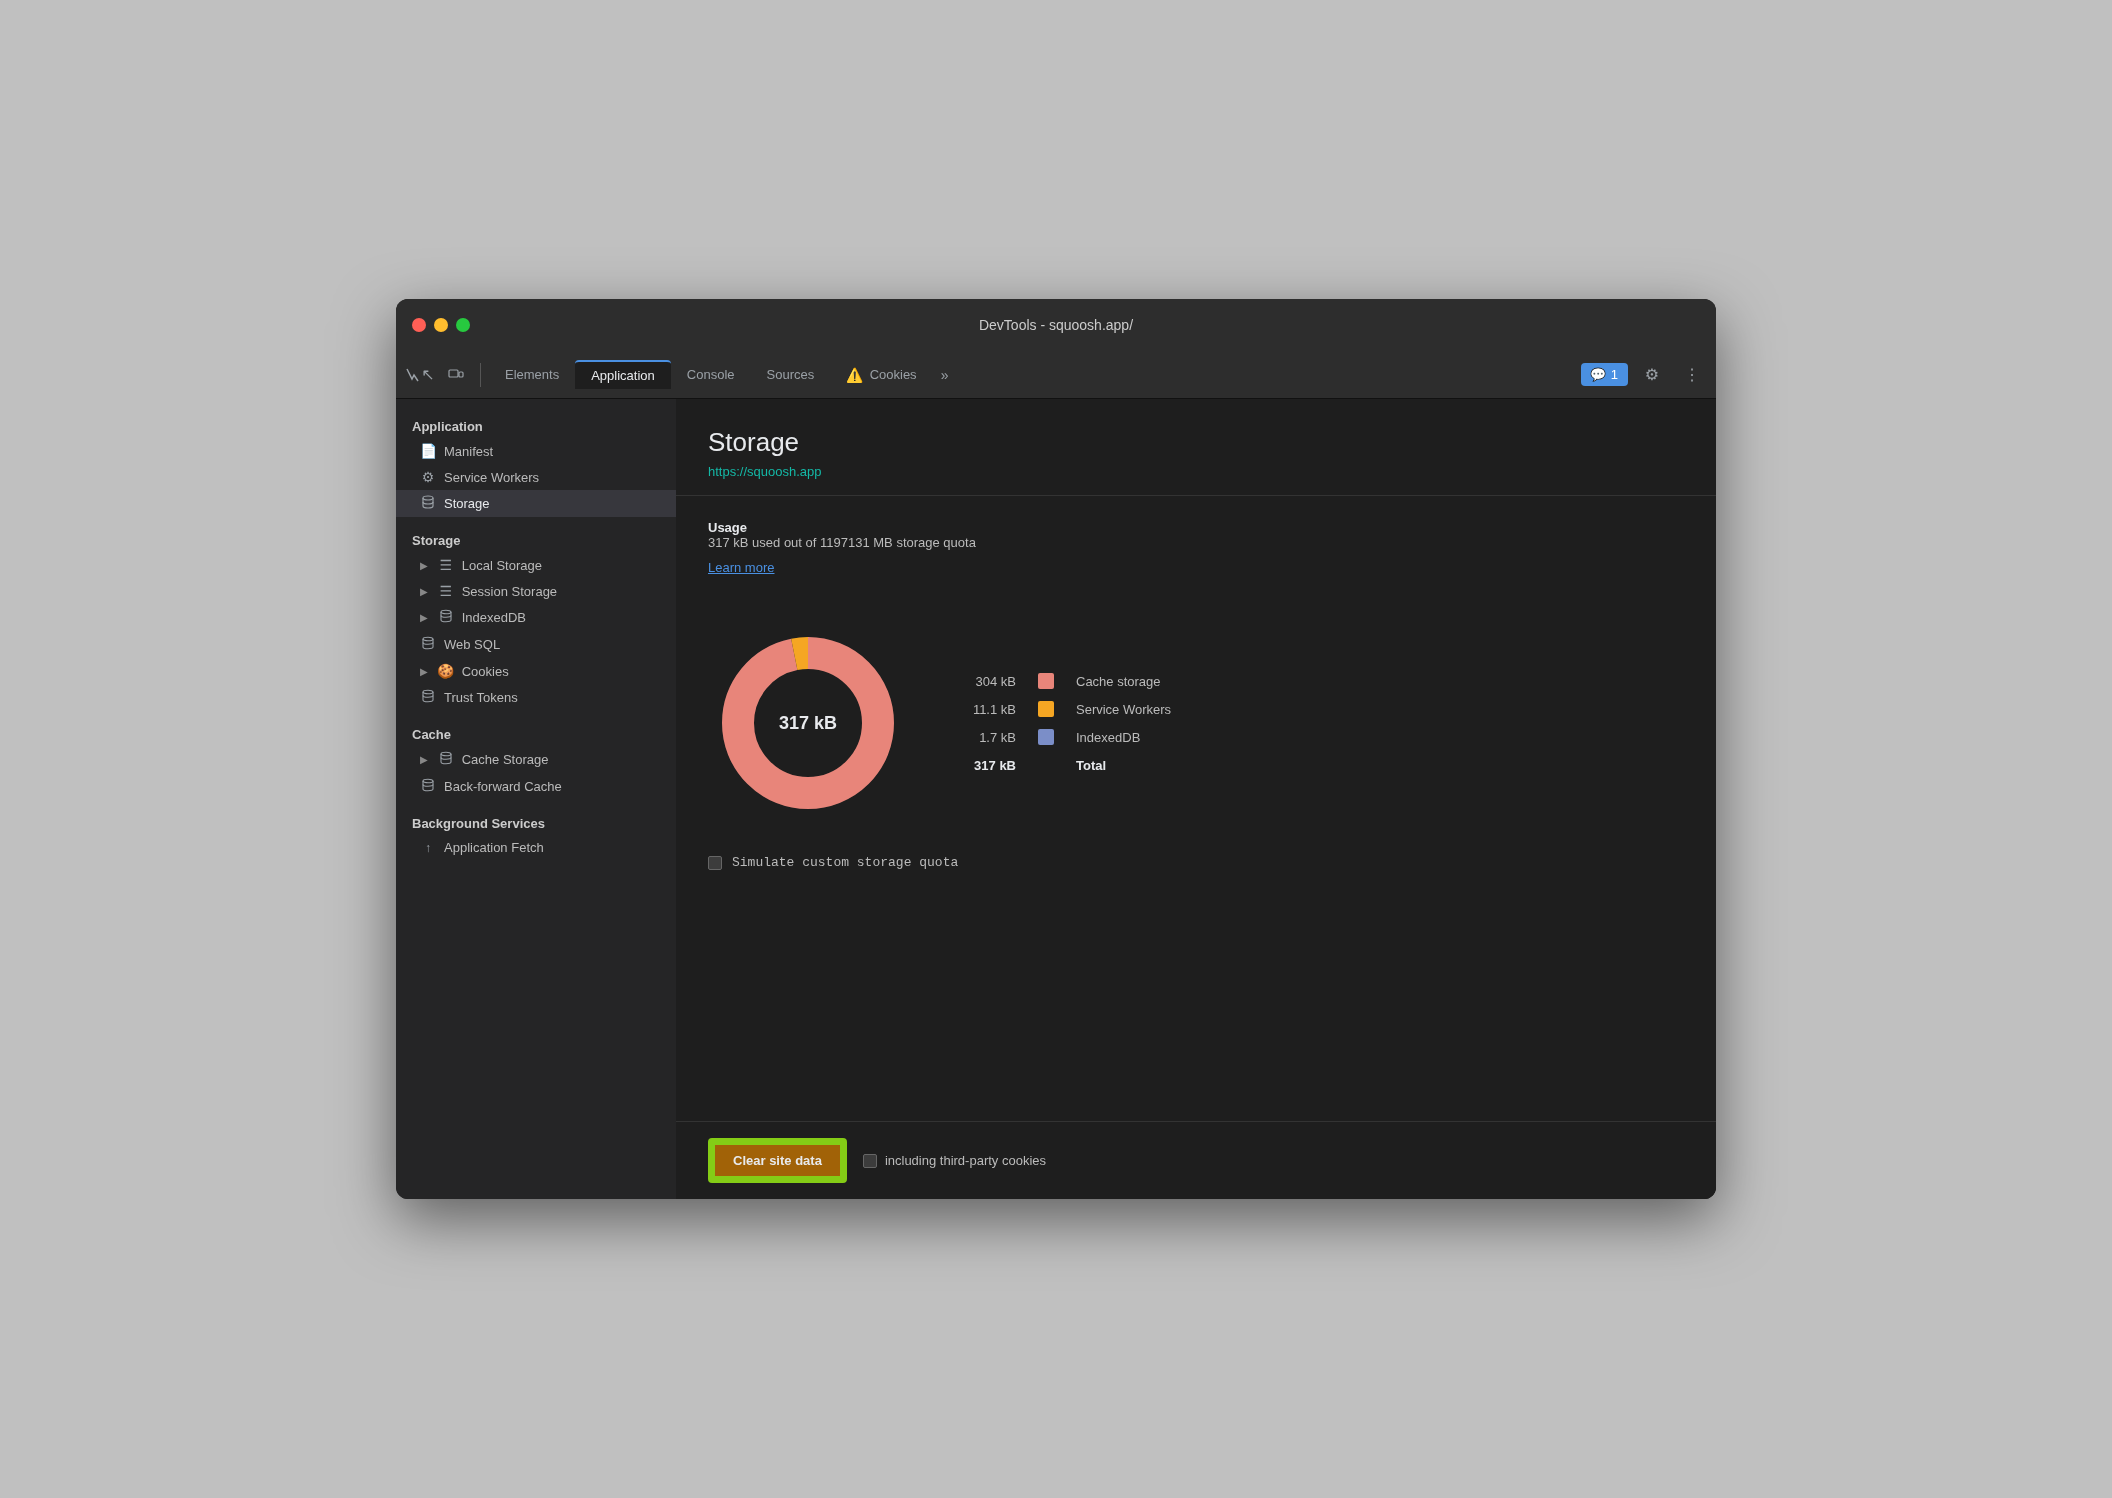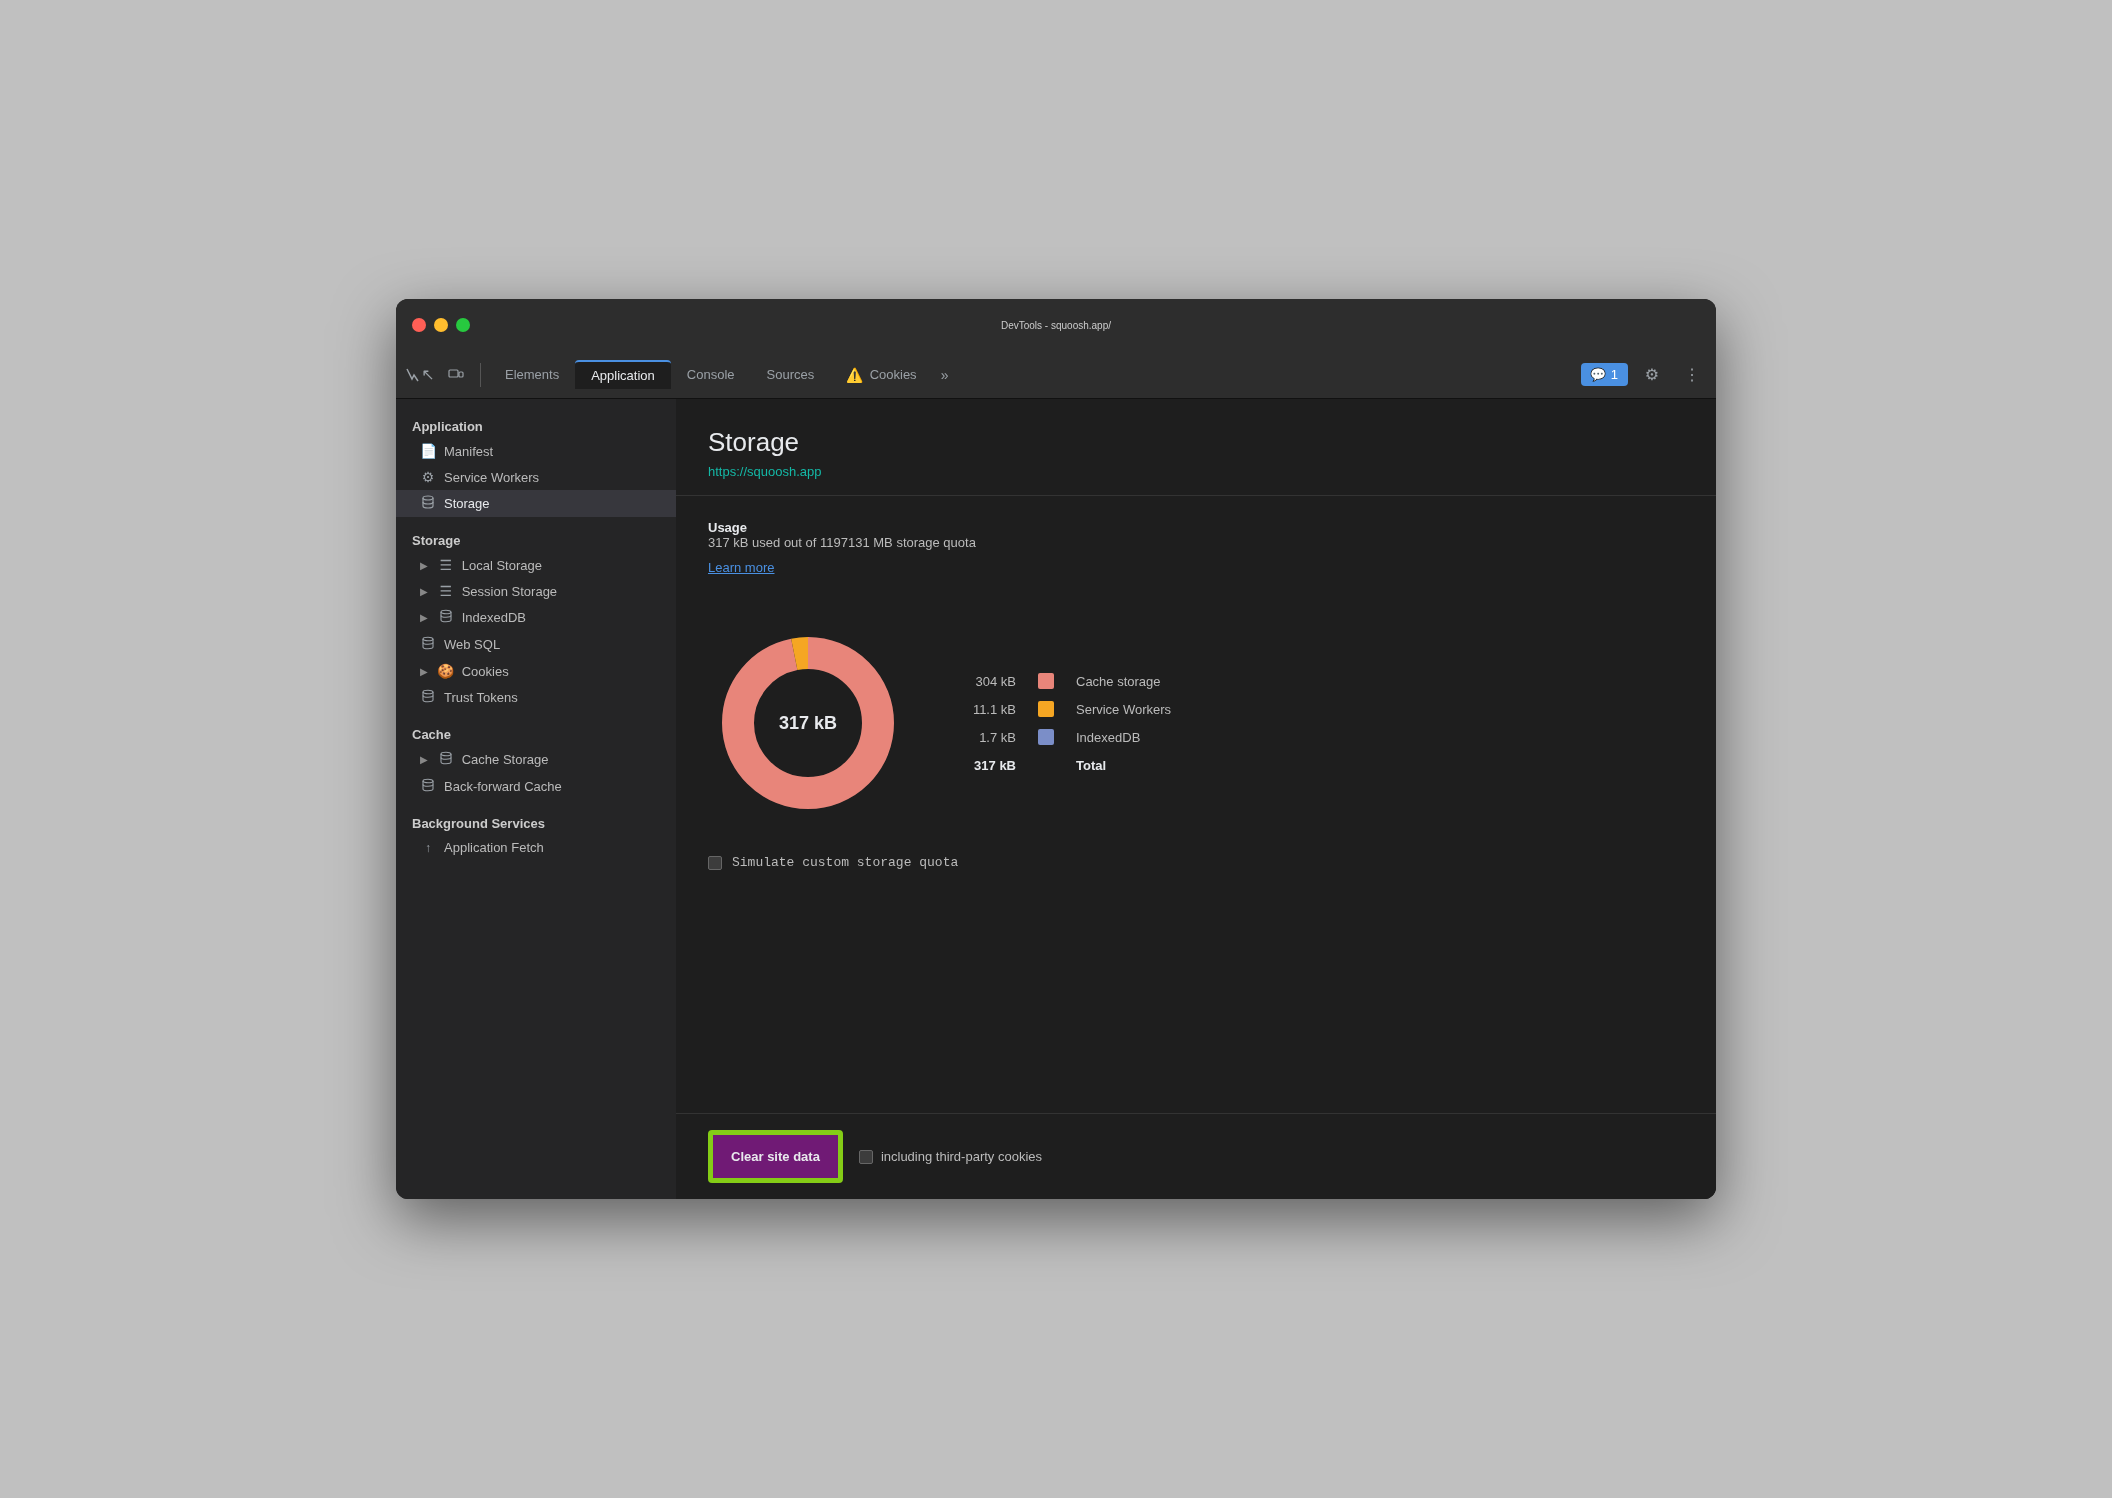--- a/index.html
+++ b/index.html
@@ -41,21 +41,21 @@
       border-radius: 50%;
     }
     .tl-red { background: #ff5f56; }
     .tl-yellow { background: #ffbd2e; }
     .tl-green { background: #27c93f; }
     .titlebar-title {
       position: absolute;
       left: 50%;
       transform: translateX(-50%);
       color: #ccc;
-      font-size: 10px;
+      font-size: 14px;
       font-weight: 500;
     }
     
     .toolbar {
       background: #2d2d2d;
       height: 48px;
       display: flex;
       align-items: center;
       padding: 0 8px;
       gap: 4px;
@@ -312,25 +312,25 @@
     .action-bar {
       border-top: 1px solid #333;
       padding: 16px 32px;
       display: flex;
       align-items: center;
       gap: 16px;
       background: #1e1e1e;
       flex-shrink: 0;
     }
     .clear-btn {
-      background: #701a75;
-      color: #e8eaed;
-      border: 5px solid #84cc16;
+      background: #a16207;
+      color: #e8eaed;
+      border: 7px solid #84cc16;
       border-radius: 4px;
-      padding: 14px 18px;
+      padding: 8px 18px;
       font-size: 13px;
       font-weight: 600;
       cursor: pointer;
     }
     .action-bar-checkbox {
       display: flex;
       align-items: center;
       gap: 8px;
     }
     .action-bar-checkbox-box {

